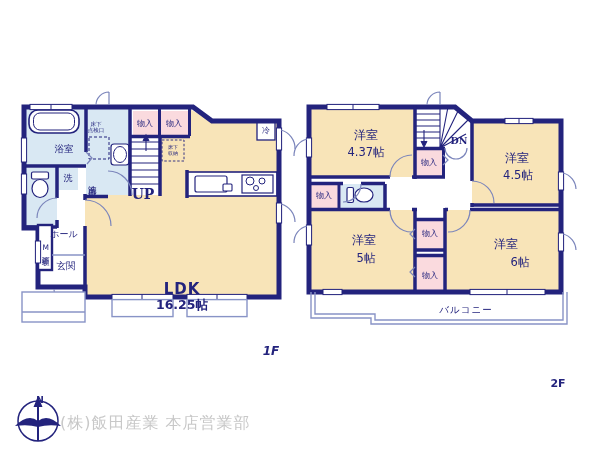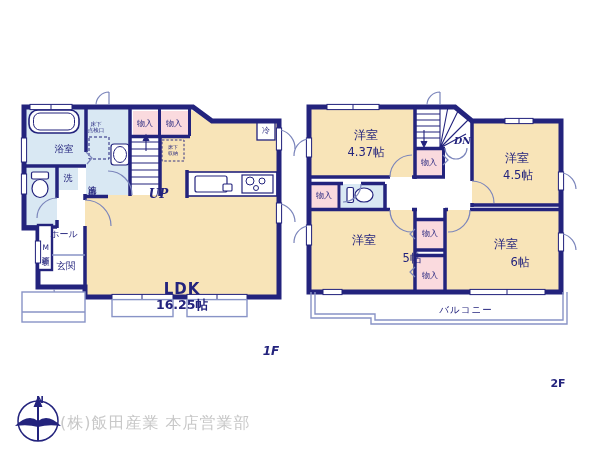--- a/index.html
+++ b/index.html
@@ -2,21 +2,21 @@
 <html><head>
 <meta charset="utf-8">
 <style>
   html,body{margin:0;padding:0;background:#ffffff;}
   .stage{position:relative;width:600px;height:450px;background:#ffffff;overflow:hidden;
          font-family:"DejaVu Sans",sans-serif;}
   .stage svg{position:absolute;left:0;top:0;}
   .lbl{position:absolute;transform:translate(-50%,-50%);color:#23237d;white-space:nowrap;
        text-align:center;line-height:1.1;}
   .vert{writing-mode:vertical-rl;text-orientation:upright;letter-spacing:1px;}
-  .ital{font-family:"DejaVu Serif",serif;font-style:italic;font-weight:bold;padding-left:7px;}
+  .ital{font-family:"DejaVu Serif",serif;font-weight:bold;}
   .bold{font-weight:bold;margin-top:48px;}
   .company{position:absolute;color:#c8c8c8;font-size:16px;letter-spacing:1px;transform:none;}
 </style>
 </head>
 <body>
 
 <div class="stage">
 
 <svg width="600" height="450" viewBox="0 0 600 450">
 
@@ -154,34 +154,34 @@
 </div>
 <span class="lbl" style="left:68px;top:179px;font-size:9px;">洗</span>
 <span class="lbl vert" style="left:92px;top:181px;font-size:8.5px;">洗面所</span>
 <span class="lbl" style="left:145px;top:124px;font-size:8px;">物入</span>
 <span class="lbl" style="left:174px;top:124px;font-size:8px;">物入</span>
 <span class="lbl" style="left:266px;top:131px;font-size:8px;">冷</span>
 <div class="lbl" style="left:173px;top:150px;font-size:5px;">
   <div>床下</div>
   <div>収納</div>
 </div>
-<span class="lbl ital" style="left:155px;top:195px;font-size:12px;">UP</span>
+<span class="lbl ital" style="left:143px;top:195px;font-size:14px;">UP</span>
 <span class="lbl bold" style="left:182px;top:241px;font-size:15px;letter-spacing:1px;">LDK</span>
 <span class="lbl bold" style="left:182px;top:257px;font-size:12.5px;text-align:right;">16.25帖</span>
 <span class="lbl vert" style="left:45px;top:247px;font-size:7.5px;letter-spacing:0;">M下駄箱</span>
 <span class="lbl" style="left:64px;top:235px;font-size:9px;">ホール</span>
 <span class="lbl" style="left:66px;top:266px;font-size:9.5px;">玄関</span>
 <span class="lbl bold" style="left:271px;top:304px;font-size:12px;font-style:italic;">1F</span>
 
 <span class="lbl" style="left:366px;top:136px;font-size:12px;">洋室</span>
 <span class="lbl" style="left:366px;top:152px;font-size:11.5px;">4.37帖</span>
 <span class="lbl" style="left:517px;top:159px;font-size:12px;">洋室</span>
 <span class="lbl" style="left:518px;top:175px;font-size:11.5px;">4.5帖</span>
 <span class="lbl" style="left:364px;top:241px;font-size:12px;">洋室</span>
-<span class="lbl" style="left:366px;top:258px;font-size:11.5px;margin-left:46px;">5帖</span>
+<span class="lbl" style="left:366px;top:258px;font-size:11.5px;">5帖</span>
 <span class="lbl" style="left:506px;top:245px;font-size:12px;">洋室</span>
 <span class="lbl" style="left:520px;top:262px;font-size:11.5px;">6帖</span>
 <span class="lbl" style="left:324px;top:196px;font-size:8px;">物入</span>
 <span class="lbl" style="left:429px;top:163px;font-size:8px;">物入</span>
 <span class="lbl" style="left:430px;top:234px;font-size:8px;">物入</span>
 <span class="lbl" style="left:430px;top:276px;font-size:8px;">物入</span>
 <span class="lbl ital" style="left:459px;top:141px;font-size:9.5px;">DN</span>
 <span class="lbl" style="left:466px;top:310px;font-size:9.5px;letter-spacing:1px;">バルコニー</span>
 <span class="lbl bold" style="left:558px;top:336px;font-size:11px;">2F</span>
 

